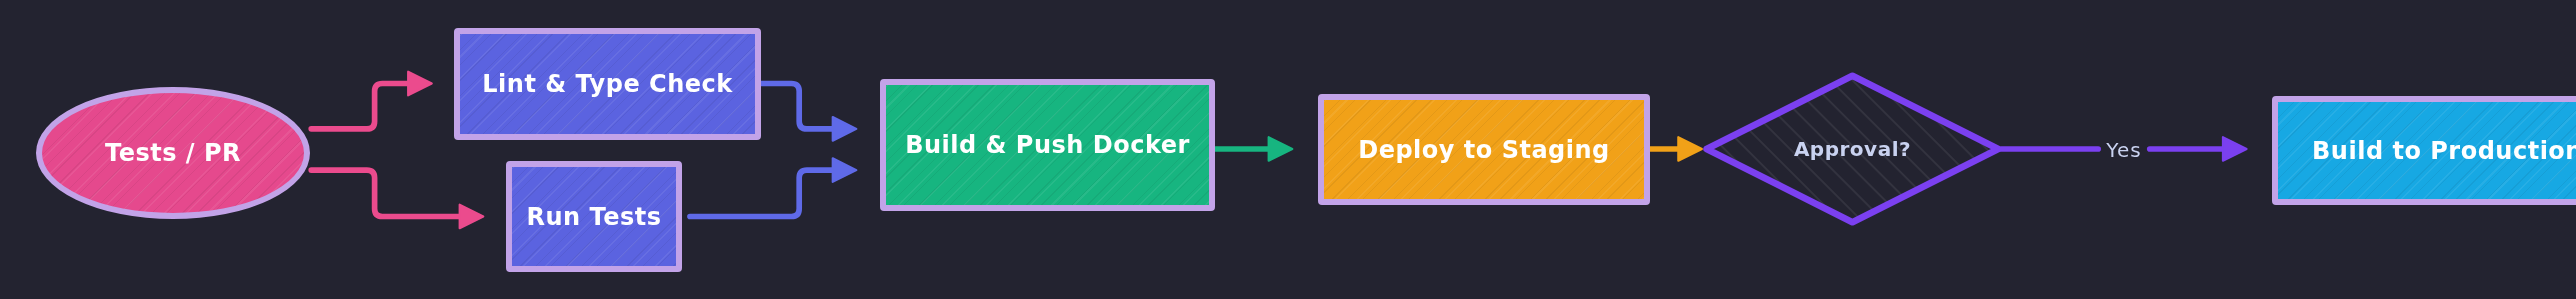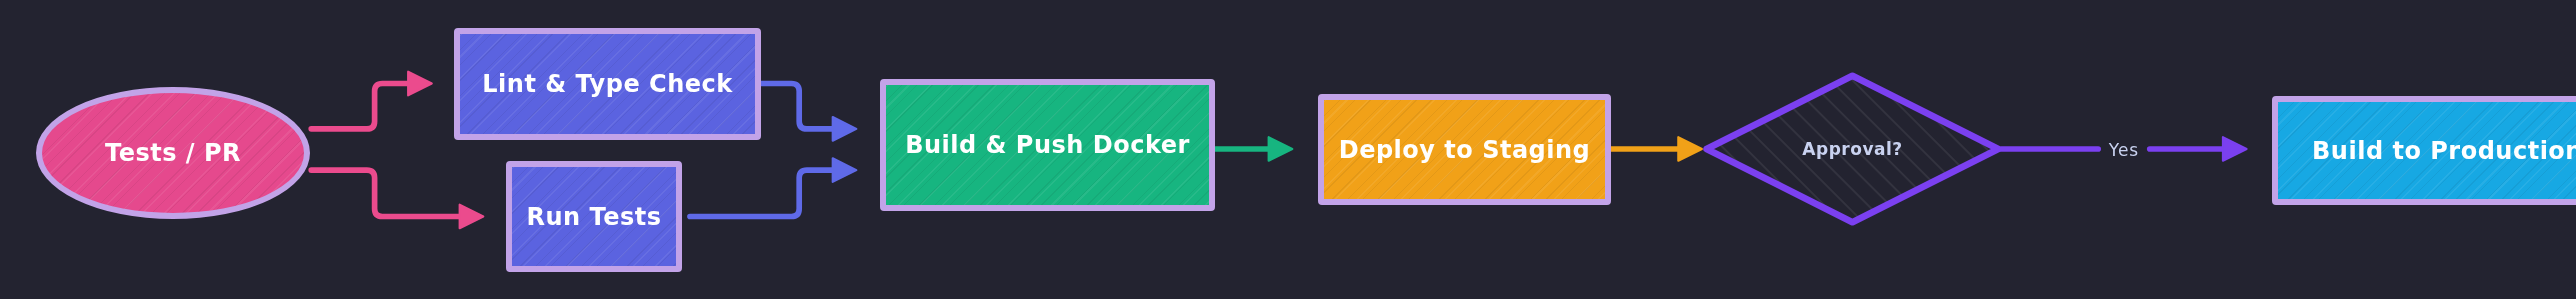--- a/index.html
+++ b/index.html
@@ -56,34 +56,34 @@
   }
   #node-run-tests {
     left: 485px; top: 161px; width: 176px; height: 111px;
     background-color: #5b63e0;
   }
   #node-build {
     left: 859px; top: 79px; width: 335px; height: 132px;
     background-color: #17b580;
   }
   #node-staging {
-    left: 1297px; top: 94px; width: 293px; height: 111px;
+    left: 1297px; top: 94px; width: 332px; height: 111px;
     background-color: #f1a118;
   }
   #node-production {
     left: 2251px; top: 96px; width: 351px; height: 109px;
     background-color: #17a8e3;
   }
   .float-label {
     position: absolute;
     display: flex;
     align-items: center;
     justify-content: center;
     color: #c9d2f0;
-    font-size: 17px;
+    font-size: 20px;
     white-space: nowrap;
   }
   #label-approval {
     left: 1775px; top: 133px; width: 155px; height: 31px;
     font-weight: bold;
     letter-spacing: 0.5px;
   }
   #label-yes {
     left: 2088px; top: 135px; width: 72px; height: 30px;
     font-weight: normal;

